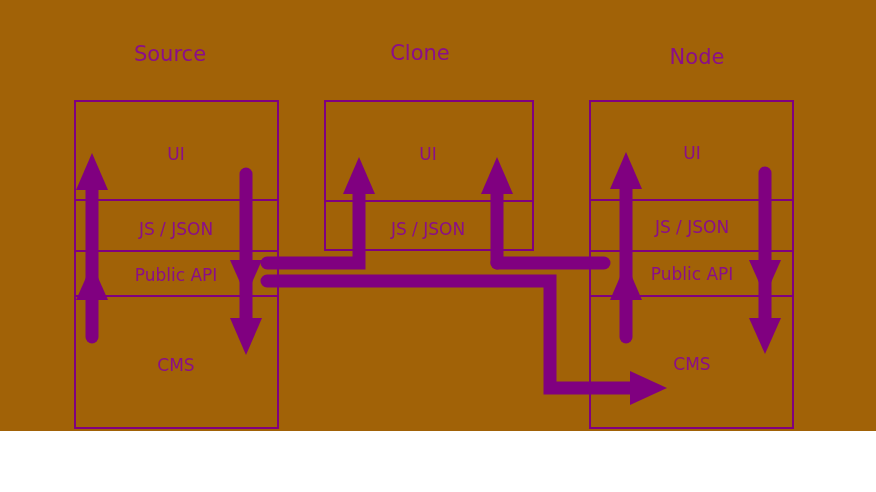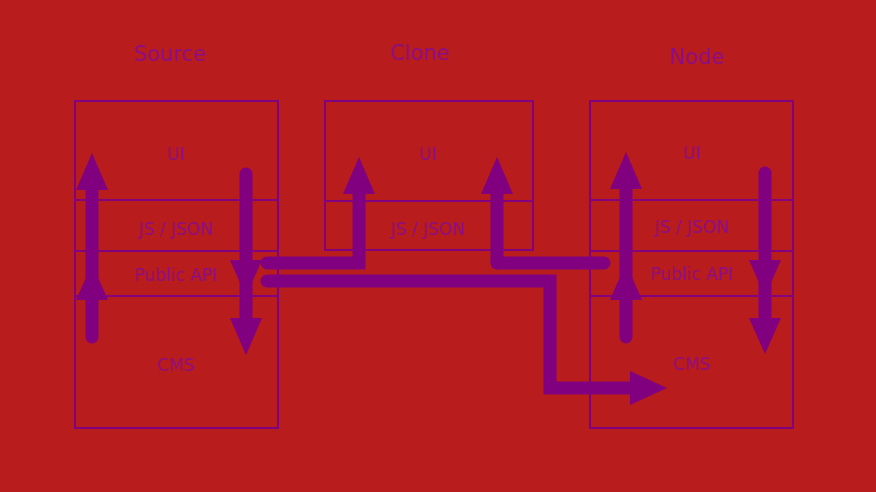--- a/index.html
+++ b/index.html
@@ -6,22 +6,22 @@
     margin: 0;
     padding: 0;
     background: #ffffff;
   }
   body {
     font-family: "DejaVu Sans", "Liberation Sans", sans-serif;
   }
   #canvas {
     position: relative;
     width: 876px;
-    height: 492px;
-    background: #b91c1c;
+    height: 431px;
+    background: #a16207;
     overflow: hidden;
   }
   #diagram-svg {
     position: absolute;
     left: 0;
     top: 0;
     width: 876px;
     height: 492px;
   }
   .col-title {

